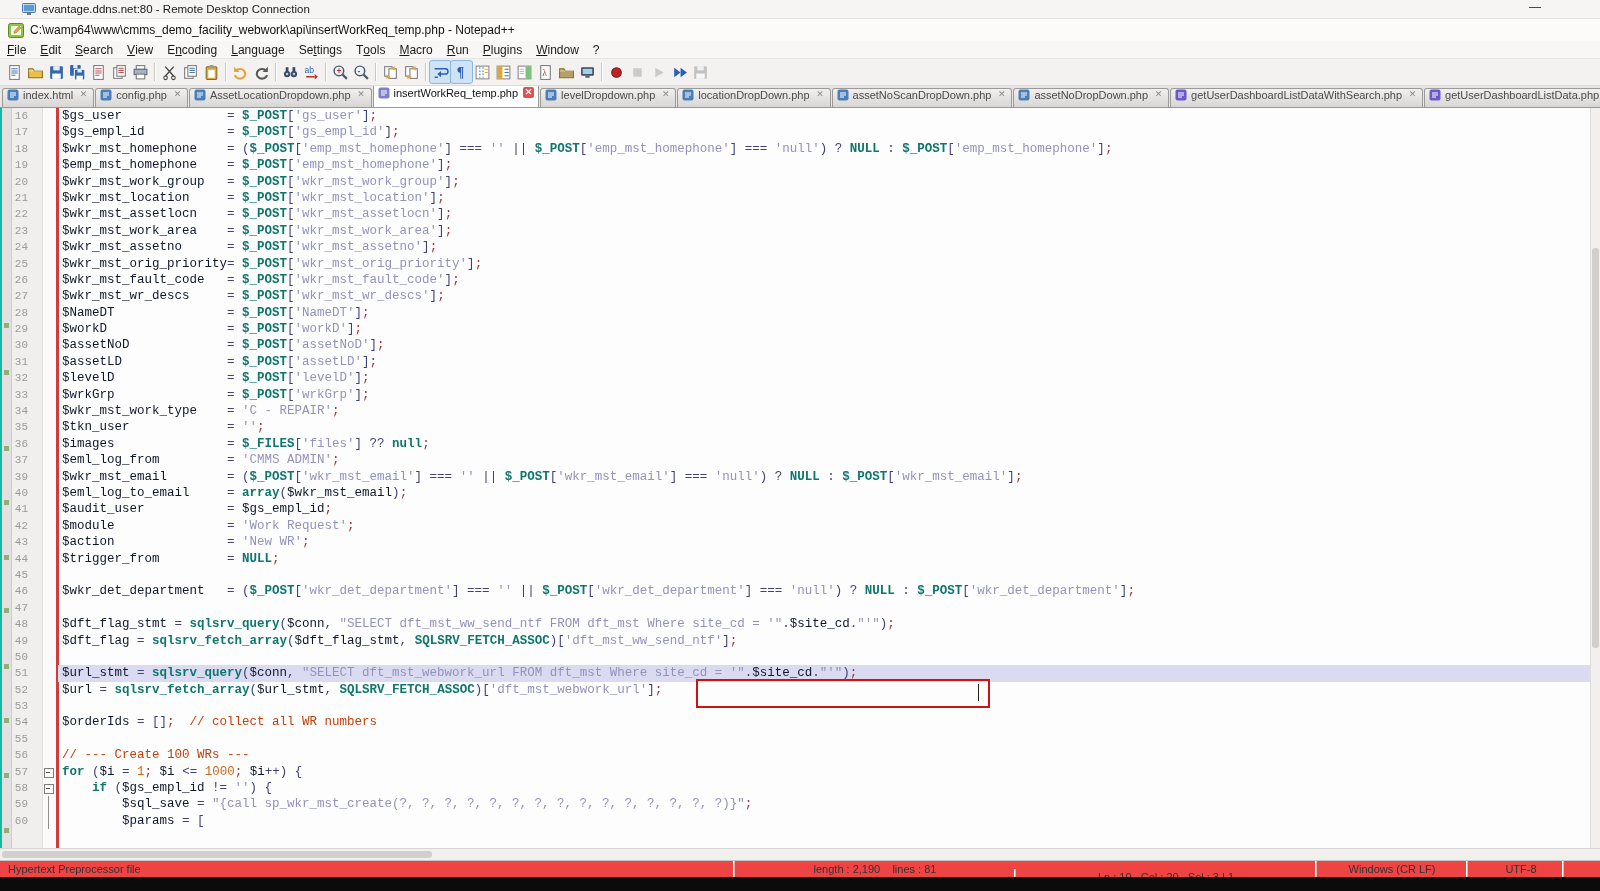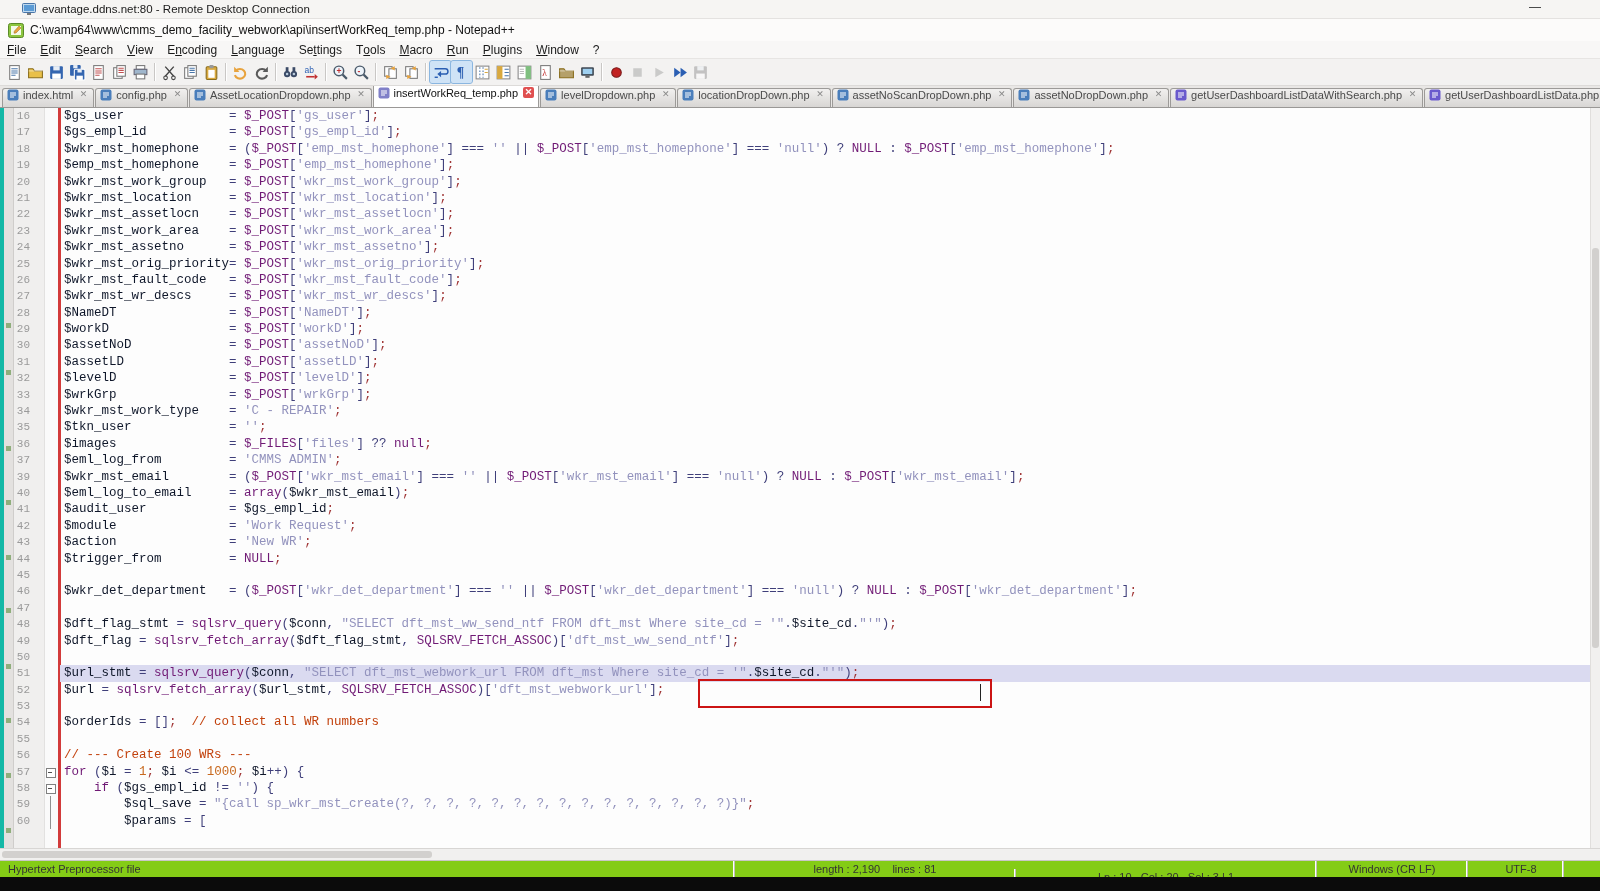--- a/index.html
+++ b/index.html
@@ -36,56 +36,56 @@
   .tab{height:18px;display:flex;background:linear-gradient(#f1f0ef,#d8d6d4);
     border:1px solid #9c9a98;border-bottom:none;border-radius:3px 3px 0 0;margin-right:1px;
     padding:0 4px 0 4px;font-size:11px;color:#4a4a4a;white-space:nowrap;cursor:default;}
   .tab .doc-ico{width:12px;height:12px;margin-right:4px;flex:0 0 auto;}
   .tab .x{font-size:9px;color:#8a8a8a;margin-left:5px;width:11px;height:11px;line-height:11px;text-align:center;}
   .tab.active{height:20px;background:#fff;color:#111;border-top:2px solid #e8973a;padding-top:7px;}
   .tab.active .x{background:#e05050;color:#fff;border-radius:2px;font-weight:bold;}
 
   
   .editor{position:relative;height:740px;background:#fdfdfd;overflow:hidden;flex:0 0 auto;
-    border-left:4px solid #14b8a6;}
+    border-left:2px solid #14b8a6;}
   .edge-strip{position:absolute;left:0;top:0;bottom:0;width:9px;background:#e3e1df;border-right:1px solid #cfcdcb;}
   .edge-mark{position:absolute;left:2px;width:5px;height:5px;background:#8fae7c;}
   .gutter{position:absolute;left:10px;top:0;bottom:0;width:30px;background:#f0efee;border-right:1px solid #e2e1e0;}
   .foldcol{position:absolute;left:41px;top:0;bottom:0;width:13px;background:#fafafa;}
   .chgbar{position:absolute;left:54px;top:0;bottom:0;width:3px;background:#d23b3b;}
   .code-rows{position:absolute;left:0;top:0;right:0;}
   .code-row{display:flex;height:16.4px;line-height:16.4px;font-family:"Liberation Mono","DejaVu Sans Mono",monospace;}
   .lnum{width:40px;padding-right:14px;box-sizing:border-box;text-align:right;font-size:11px;color:#9a9a9a;flex:0 0 auto;}
   .fold{width:13px;flex:0 0 auto;position:relative;}
   .fold .fbox{position:absolute;left:2px;top:4px;width:8px;height:8px;border:1px solid #808080;background:#fff;}
   .fold .fbox:after{content:"";position:absolute;left:1px;top:3px;width:4px;height:1px;background:#505050;}
   .fold .fline{position:absolute;left:6px;top:0;bottom:0;width:1px;background:#909090;}
   .chg{width:3px;flex:0 0 auto;}
   .code-line{flex:1;padding-left:4px;font-size:12.5px;white-space:pre;color:#3f3f7a;}
   .code-line.sel{background:#dadaf0;}
   .tk-op{color:#3f3f7a;}
   .tk-var{color:#0f172a;}
-  .tk-kw{color:#701a75;font-weight:normal;}
+  .tk-kw{color:#0f766e;font-weight:bold;}
   .tk-str{color:#9292bd;}
   .tk-com{color:#c2410c;}
   .tk-num{color:#c8691e;}
   .tk-semi{color:#a03535;}
 
   .ann-box{position:absolute;border:2px solid #cc1414;background:transparent;z-index:5;}
   .caret{position:absolute;right:9px;top:3px;width:1.5px;height:17px;background:#222;}
 
   .vscroll{position:absolute;right:0;top:0;bottom:0;width:9px;background:#f1f0ef;border-left:1px solid #e0dedc;}
   .vthumb{position:absolute;left:1px;right:1px;top:140px;height:400px;background:#d2d0ce;border-radius:3px;}
 
   
   .hscroll{height:11px;background:#f1f0ef;border-top:1px solid #d8d6d4;position:relative;flex:0 0 auto;}
   .hthumb{position:absolute;left:2px;top:2px;height:7px;width:430px;background:#d2d0ce;border-radius:3px;}
 
   
-  .statusbar{height:16px;background:#84cc16;border-top:1px solid #c9c7c5;display:flex;align-items:center;
+  .statusbar{height:16px;background:#ef4444;border-top:1px solid #c9c7c5;display:flex;align-items:center;
     font-size:11px;color:#333;flex:0 0 auto;}
   .sb-doc{flex:1;padding-left:8px;}
   .sb-cell{border-left:1px solid #c2c0be;box-shadow:-1px 0 0 #fff;height:100%;display:flex;
     align-items:center;justify-content:center;white-space:pre;}
   .sb-len{width:280px;}
   .sb-pos{width:300px;margin-top:16px;}
   .sb-eol{width:150px;}
   .sb-enc{width:84px;padding-left:11px;}
   .sb-end{width:36px;border-left:1px solid #c2c0be;box-shadow:-1px 0 0 #fff;height:100%;}
 

